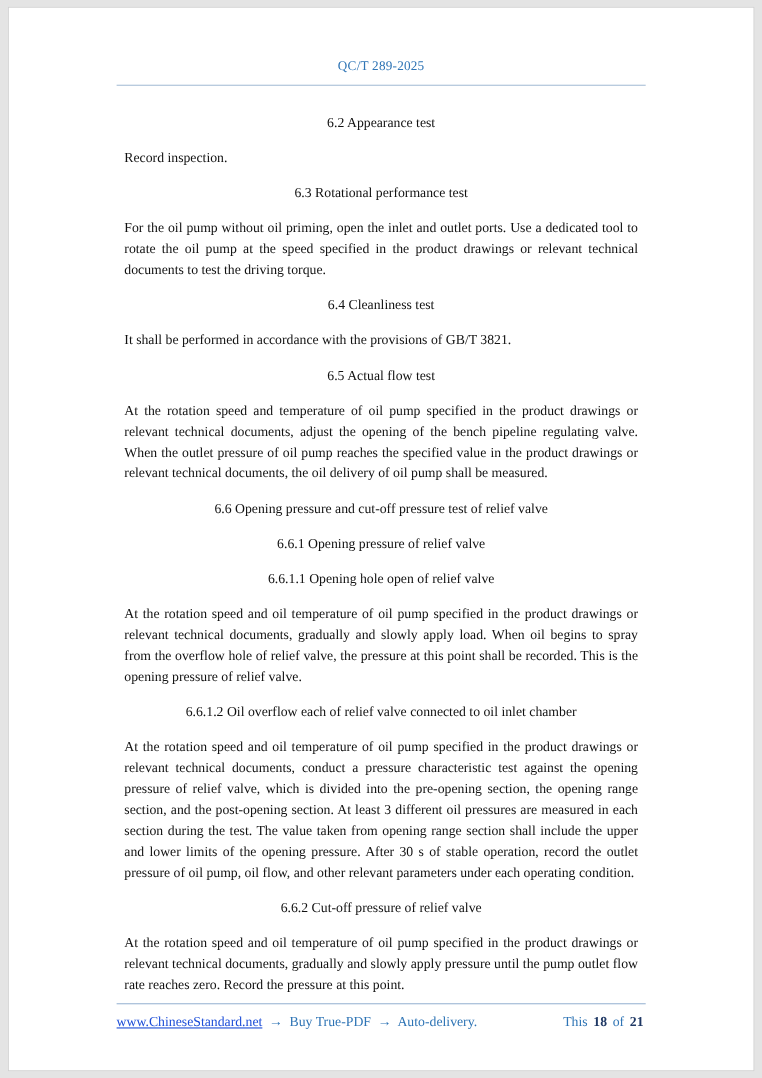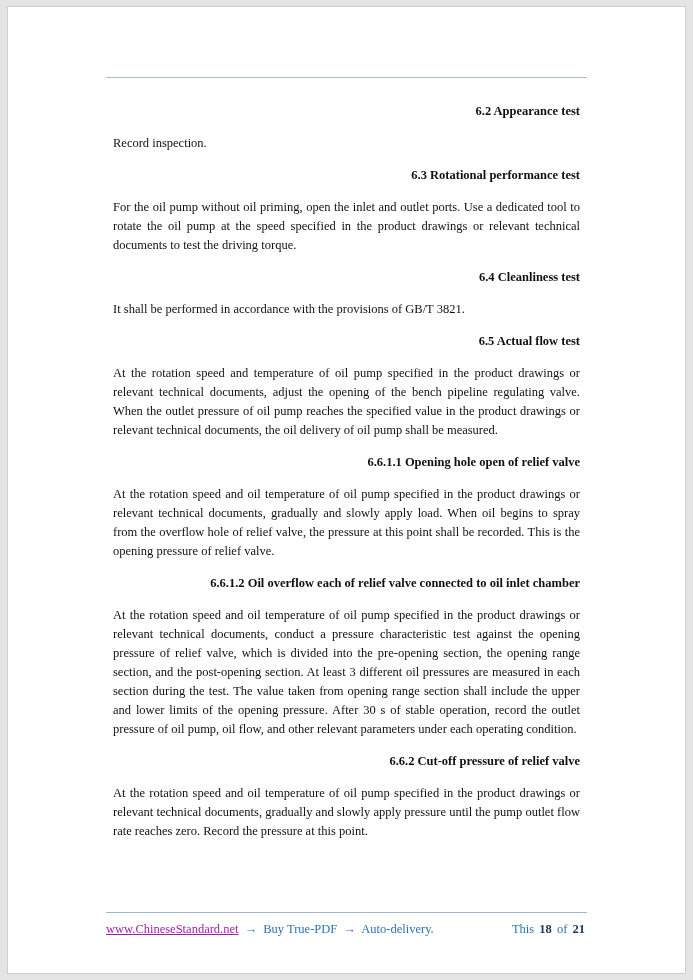--- a/index.html
+++ b/index.html
@@ -41,61 +41,66 @@
   .content {
     position: absolute;
     left: 105px;
     right: 105px;
     top: 95px;
     font-size: 12.5px;
     line-height: 19px;
     color: #111111;
   }
   .block { margin: 0 0 13px 0; }
-  .heading { font-weight: bold; text-align: right; }
+  .heading { font-weight: normal; text-align: center; }
   .para { text-align: justify; }
   .page-footer {
     position: absolute;
     left: 98px;
     right: 98px;
     top: 905px;
     border-top: 1px solid #9cb6d4;
     padding-top: 9px;
     font-size: 12.5px;
     color: #2e74b5;
     display: flex;
     justify-content: space-between;
     align-items: baseline;
   }
   .footer-left { white-space: nowrap; }
   .footer-right { white-space: nowrap; }
   .site-link {
-    color: #a21caf;
+    color: #1d4ed8;
     text-decoration: underline;
     cursor: pointer;
   }
   .arrow { padding: 0 3px; color: #2e74b5; }
   .num { font-weight: bold; color: #1f3864; padding: 0 2px; }
 </style>
 </head>
 <body>
 
 <div class="sheet">
 
+  <div class="page-header">
+    <span>QC/T 289-2025</span>
+  </div>
   <div class="header-rule"></div>
 
   <div class="content">
     <div class="block heading">6.2 Appearance test</div>
     <div class="block para">Record inspection.</div>
     <div class="block heading">6.3 Rotational performance test</div>
     <div class="block para">For the oil pump without oil priming, open the inlet and outlet ports. Use a dedicated tool to rotate the oil pump at the speed specified in the product drawings or relevant technical documents to test the driving torque.</div>
     <div class="block heading">6.4 Cleanliness test</div>
     <div class="block para">It shall be performed in accordance with the provisions of GB/T 3821.</div>
     <div class="block heading">6.5 Actual flow test</div>
     <div class="block para">At the rotation speed and temperature of oil pump specified in the product drawings or relevant technical documents, adjust the opening of the bench pipeline regulating valve. When the outlet pressure of oil pump reaches the specified value in the product drawings or relevant technical documents, the oil delivery of oil pump shall be measured.</div>
+    <div class="block heading">6.6 Opening pressure and cut-off pressure test of relief valve</div>
+    <div class="block heading">6.6.1 Opening pressure of relief valve</div>
     <div class="block heading">6.6.1.1 Opening hole open of relief valve</div>
     <div class="block para">At the rotation speed and oil temperature of oil pump specified in the product drawings or relevant technical documents, gradually and slowly apply load. When oil begins to spray from the overflow hole of relief valve, the pressure at this point shall be recorded. This is the opening pressure of relief valve.</div>
     <div class="block heading">6.6.1.2 Oil overflow each of relief valve connected to oil inlet chamber</div>
     <div class="block para">At the rotation speed and oil temperature of oil pump specified in the product drawings or relevant technical documents, conduct a pressure characteristic test against the opening pressure of relief valve, which is divided into the pre-opening section, the opening range section, and the post-opening section. At least 3 different oil pressures are measured in each section during the test. The value taken from opening range section shall include the upper and lower limits of the opening pressure. After 30 s of stable operation, record the outlet pressure of oil pump, oil flow, and other relevant parameters under each operating condition.</div>
     <div class="block heading">6.6.2 Cut-off pressure of relief valve</div>
     <div class="block para">At the rotation speed and oil temperature of oil pump specified in the product drawings or relevant technical documents, gradually and slowly apply pressure until the pump outlet flow rate reaches zero. Record the pressure at this point.</div>
   </div>
 
   <div class="page-footer">
     <div class="footer-left">

